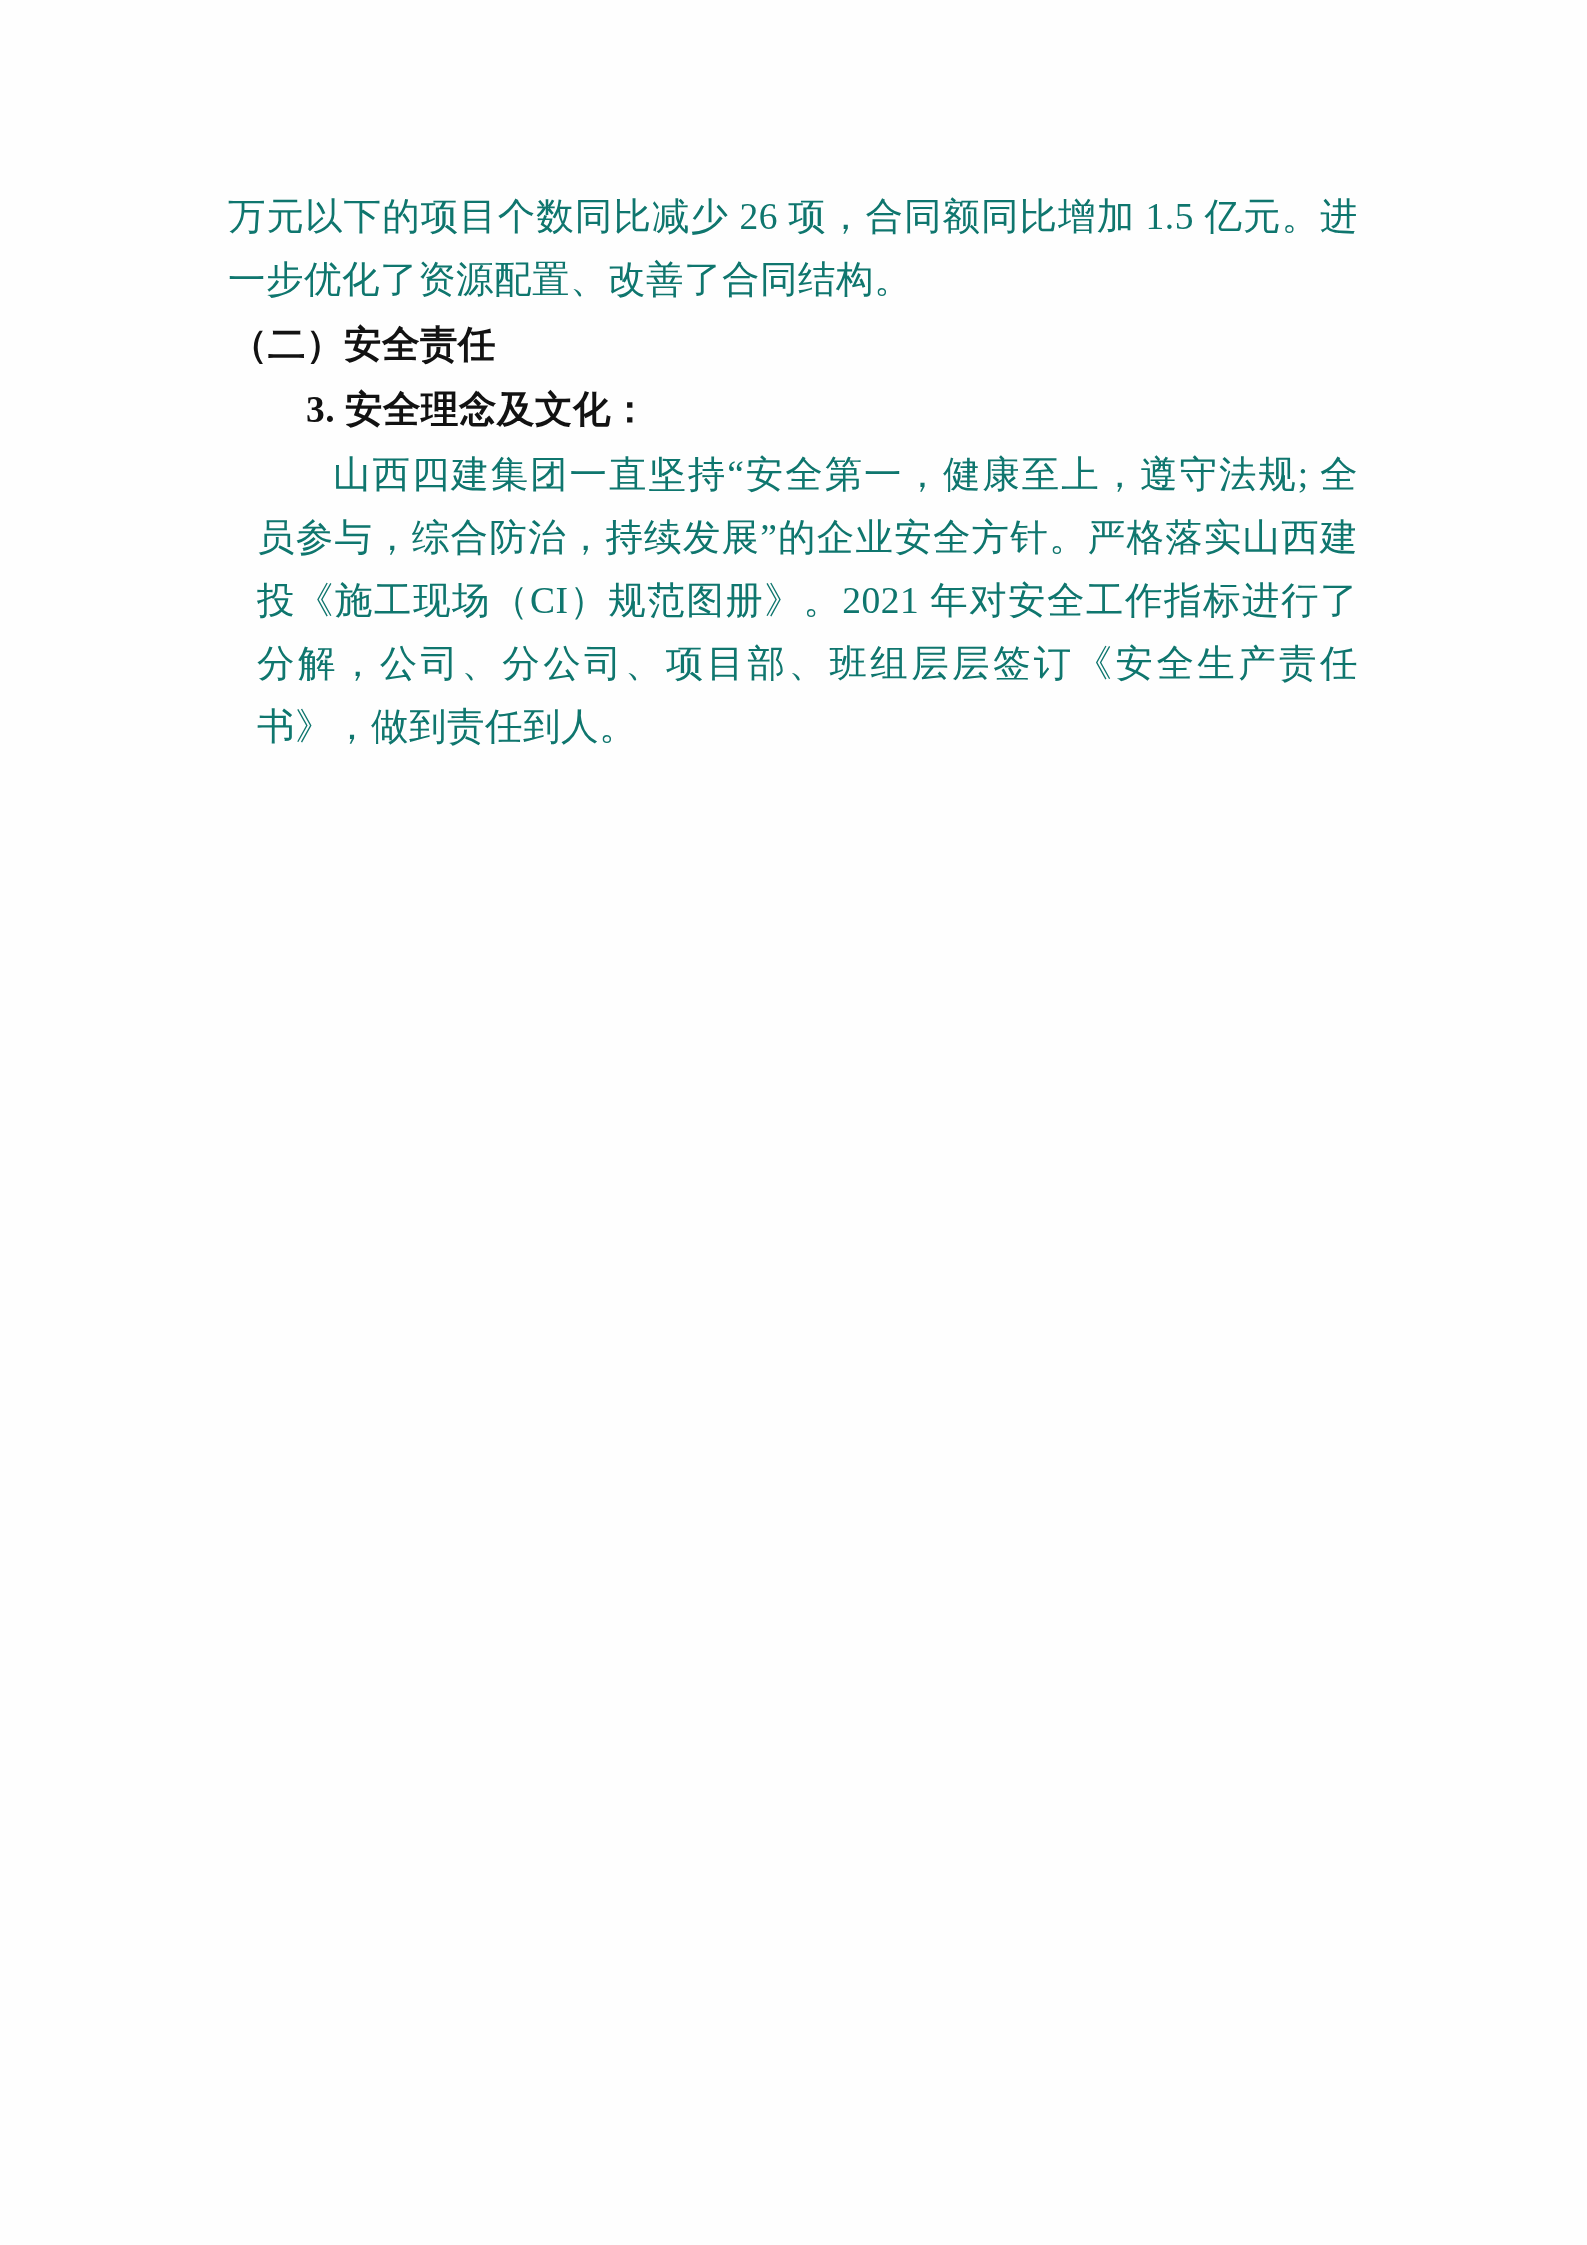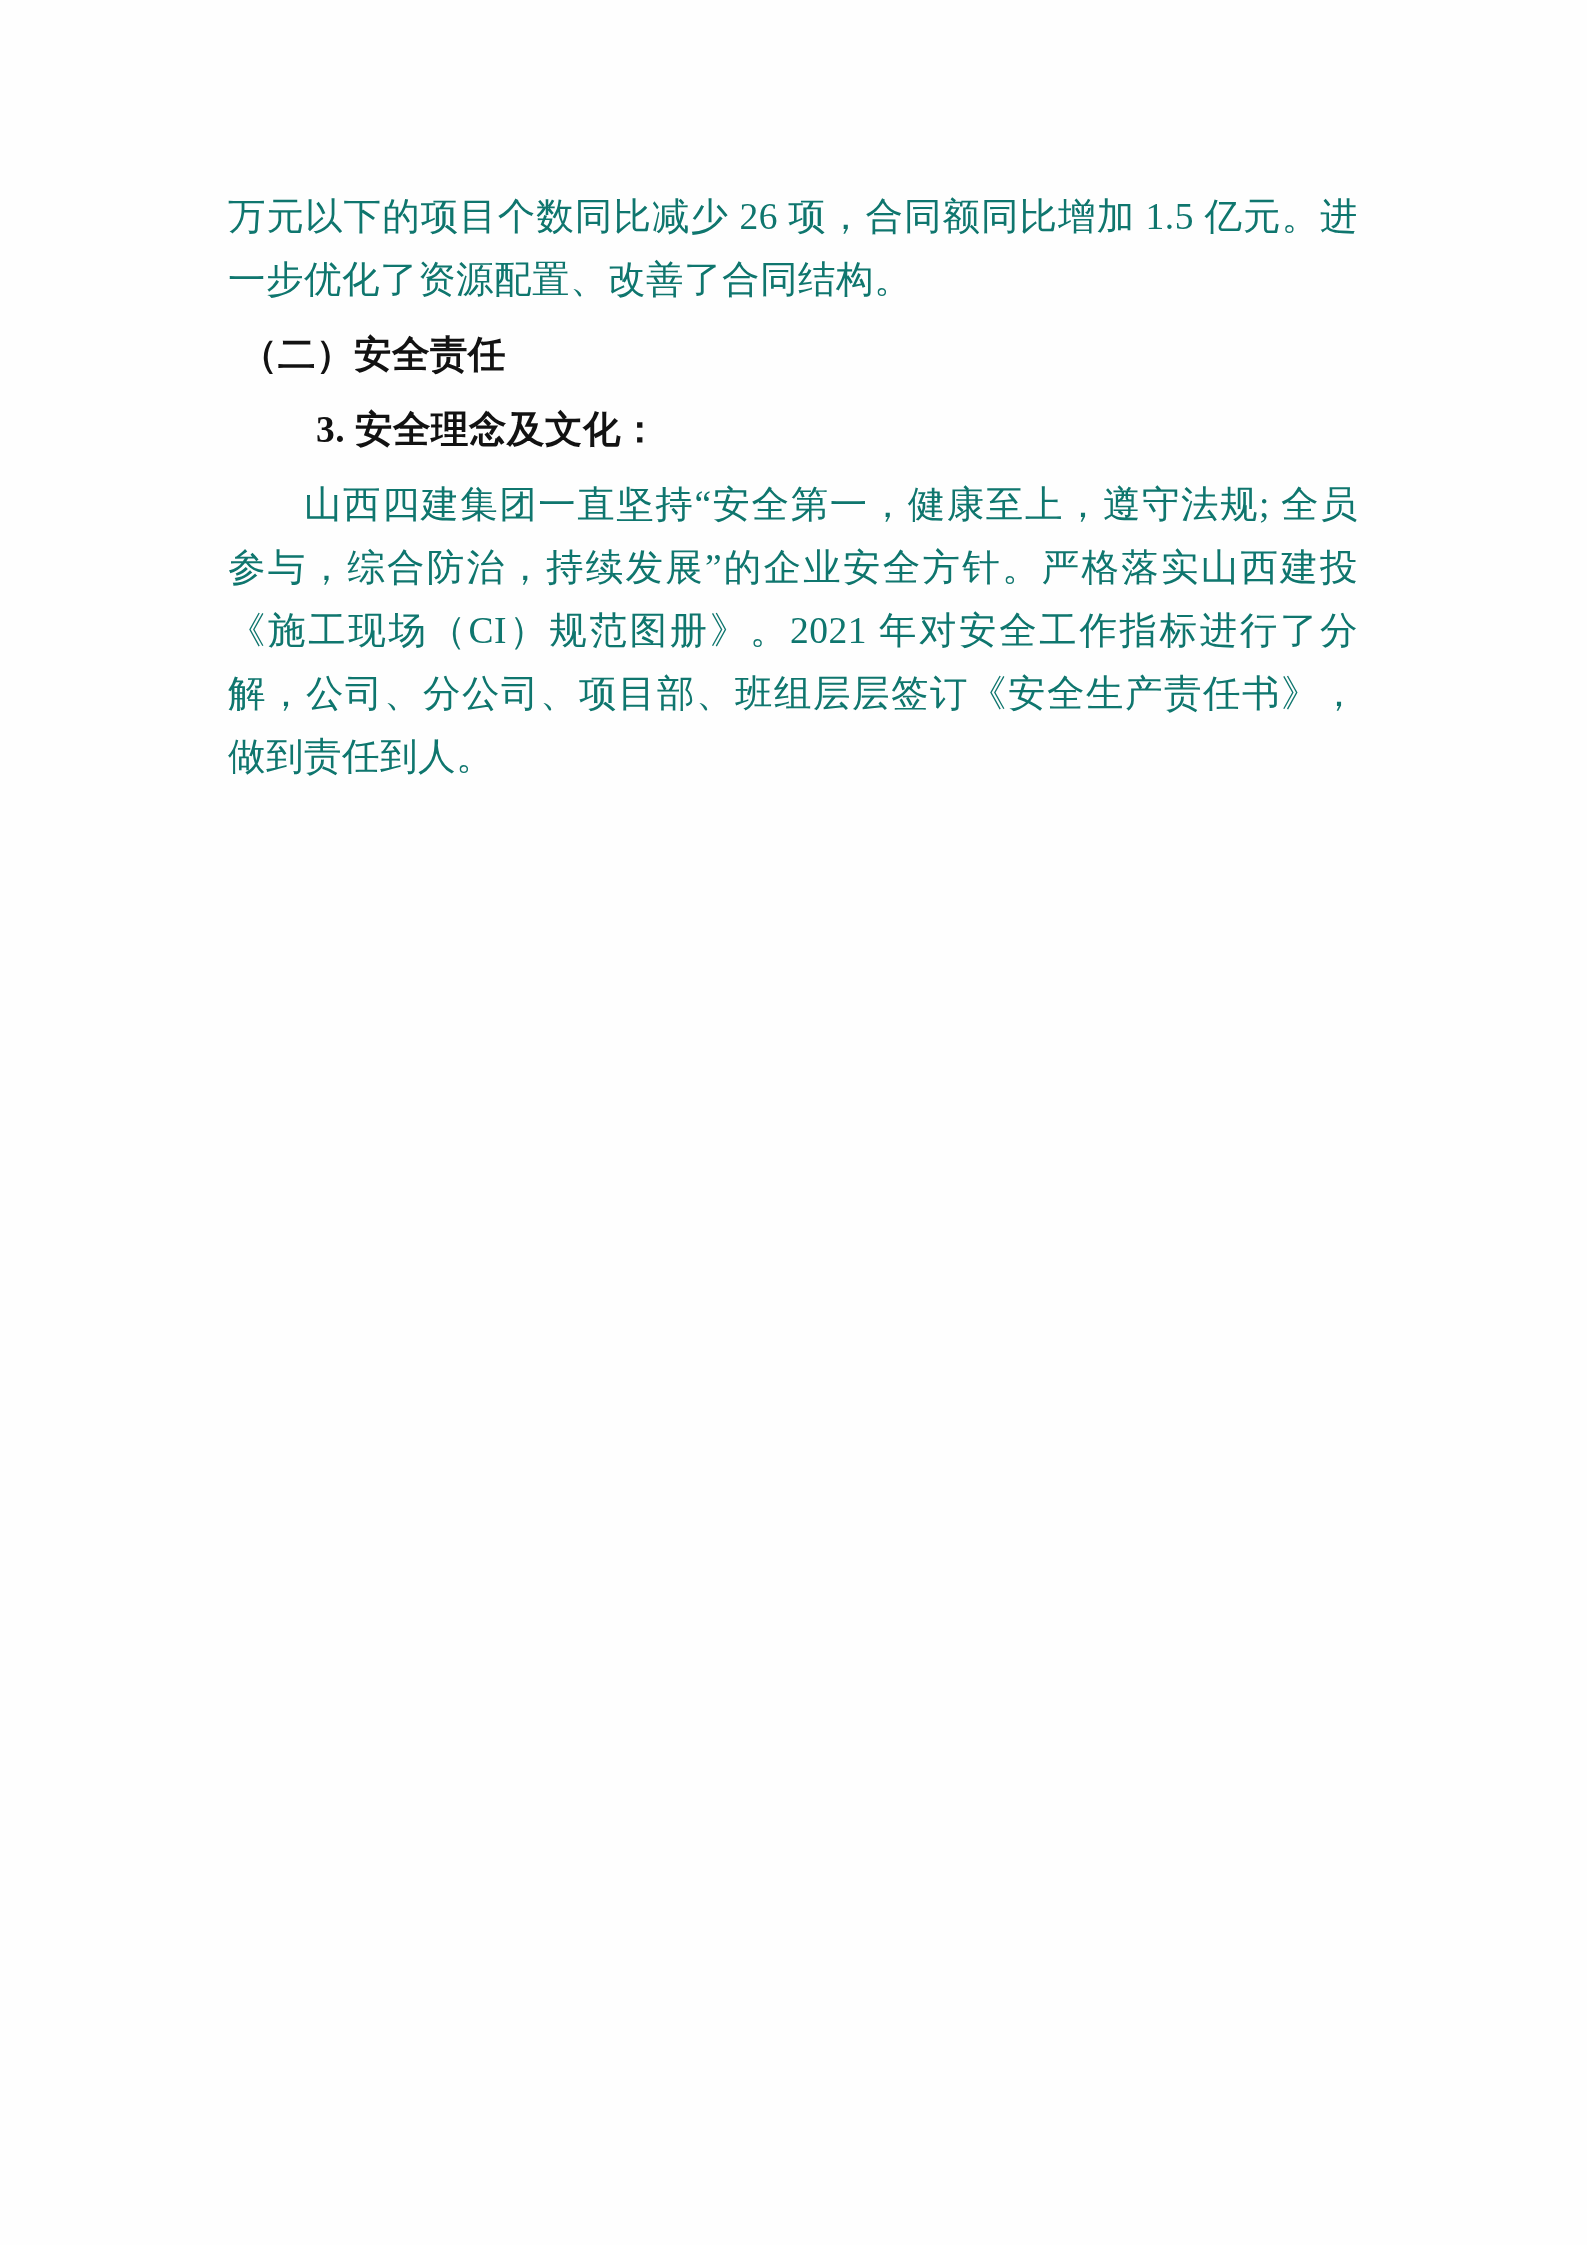--- a/index.html
+++ b/index.html
@@ -26,28 +26,29 @@
     font-size: 37.5px;
     line-height: 63px;
     color: #0f766e;
     text-align: justify;
     text-justify: inter-ideograph;
     margin: 0 0 0 0;
     letter-spacing: 0.5px;
   }
   .indent2 {
     text-indent: 76px;
+    margin-left: 29px;
   }
   .heading {
     font-family: "Liberation Serif", "DejaVu Serif", serif;
     font-size: 37.5px;
     line-height: 63px;
     color: #121212;
     font-weight: bold;
-    margin: 12px;
+    margin: 2px;
     letter-spacing: 0.5px;
   }
   .heading.lvl1 {
     text-indent: 0px;
   }
   .heading.lvl2 {
     text-indent: 76px;
   }
 </style>
 </head>

